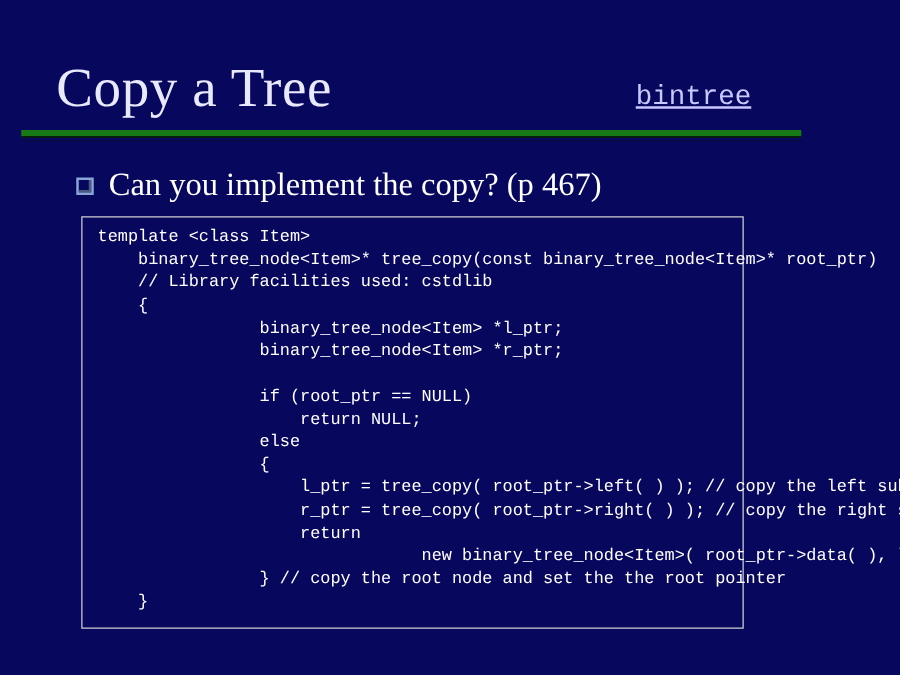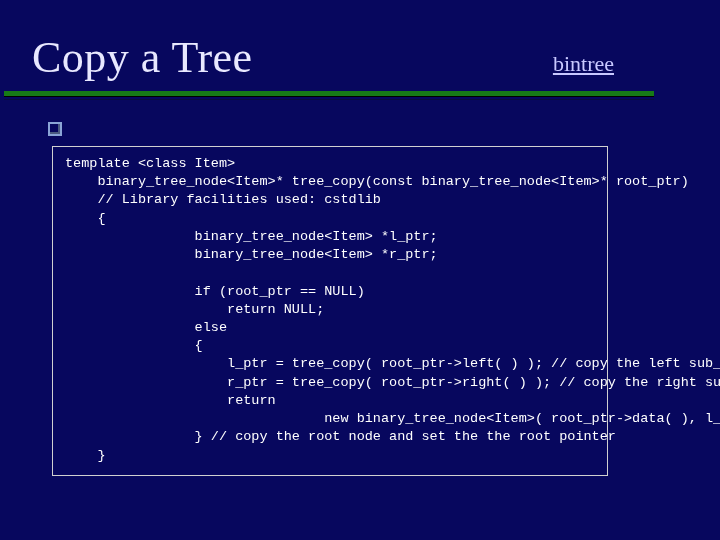--- a/index.html
+++ b/index.html
@@ -6,37 +6,37 @@
   html, body { width: 720px; height: 540px; overflow: hidden; }
   body {
     background: #07075e;
     font-family: "Times New Roman", Times, serif;
     color: #fff;
   }
   .slide {
     width: 658px;
     height: 540px;
     position: relative;
-    padding: 4px;
+    padding: 17px;
   }
   .title-row {
     display: flex;
     align-items: flex-end;
     justify-content: space-between;
     padding: 28px 40px 8px 28px;
   }
   .title {
     font-size: 44px;
     font-weight: normal;
     color: #e8e8ff;
     letter-spacing: 0.5px;
   }
   .link {
     font-size: 22px;
-    font-family: Liberation Serif, serif;
+    font-family: Liberation Mono, monospace;
     color: #c8c8ff;
     text-decoration: underline;
     padding-bottom: 6px;
   }
   .rule {
     height: 6px;
     background: #177a17;
     border-bottom: 1px solid #000;
     margin-bottom: 2px;
   }
@@ -85,20 +85,21 @@
     <div class="title">Copy a Tree</div>
     <div class="link">bintree</div>
   </div>
 
   <div class="rule"></div>
   <div class="subrule"></div>
 
   <div class="content">
     <div class="bullet-line">
       <span class="bullet-sq"></span>
+      <span>Can you implement the copy?  (p 467)</span>
     </div>
 
     <div class="codebox" id="codebox">template &lt;class Item&gt;
     binary_tree_node&lt;Item&gt;* tree_copy(const binary_tree_node&lt;Item&gt;* root_ptr)
     // Library facilities used: cstdlib
     {
                 binary_tree_node&lt;Item&gt; *l_ptr;
                 binary_tree_node&lt;Item&gt; *r_ptr;
 
                 if (root_ptr == NULL)

